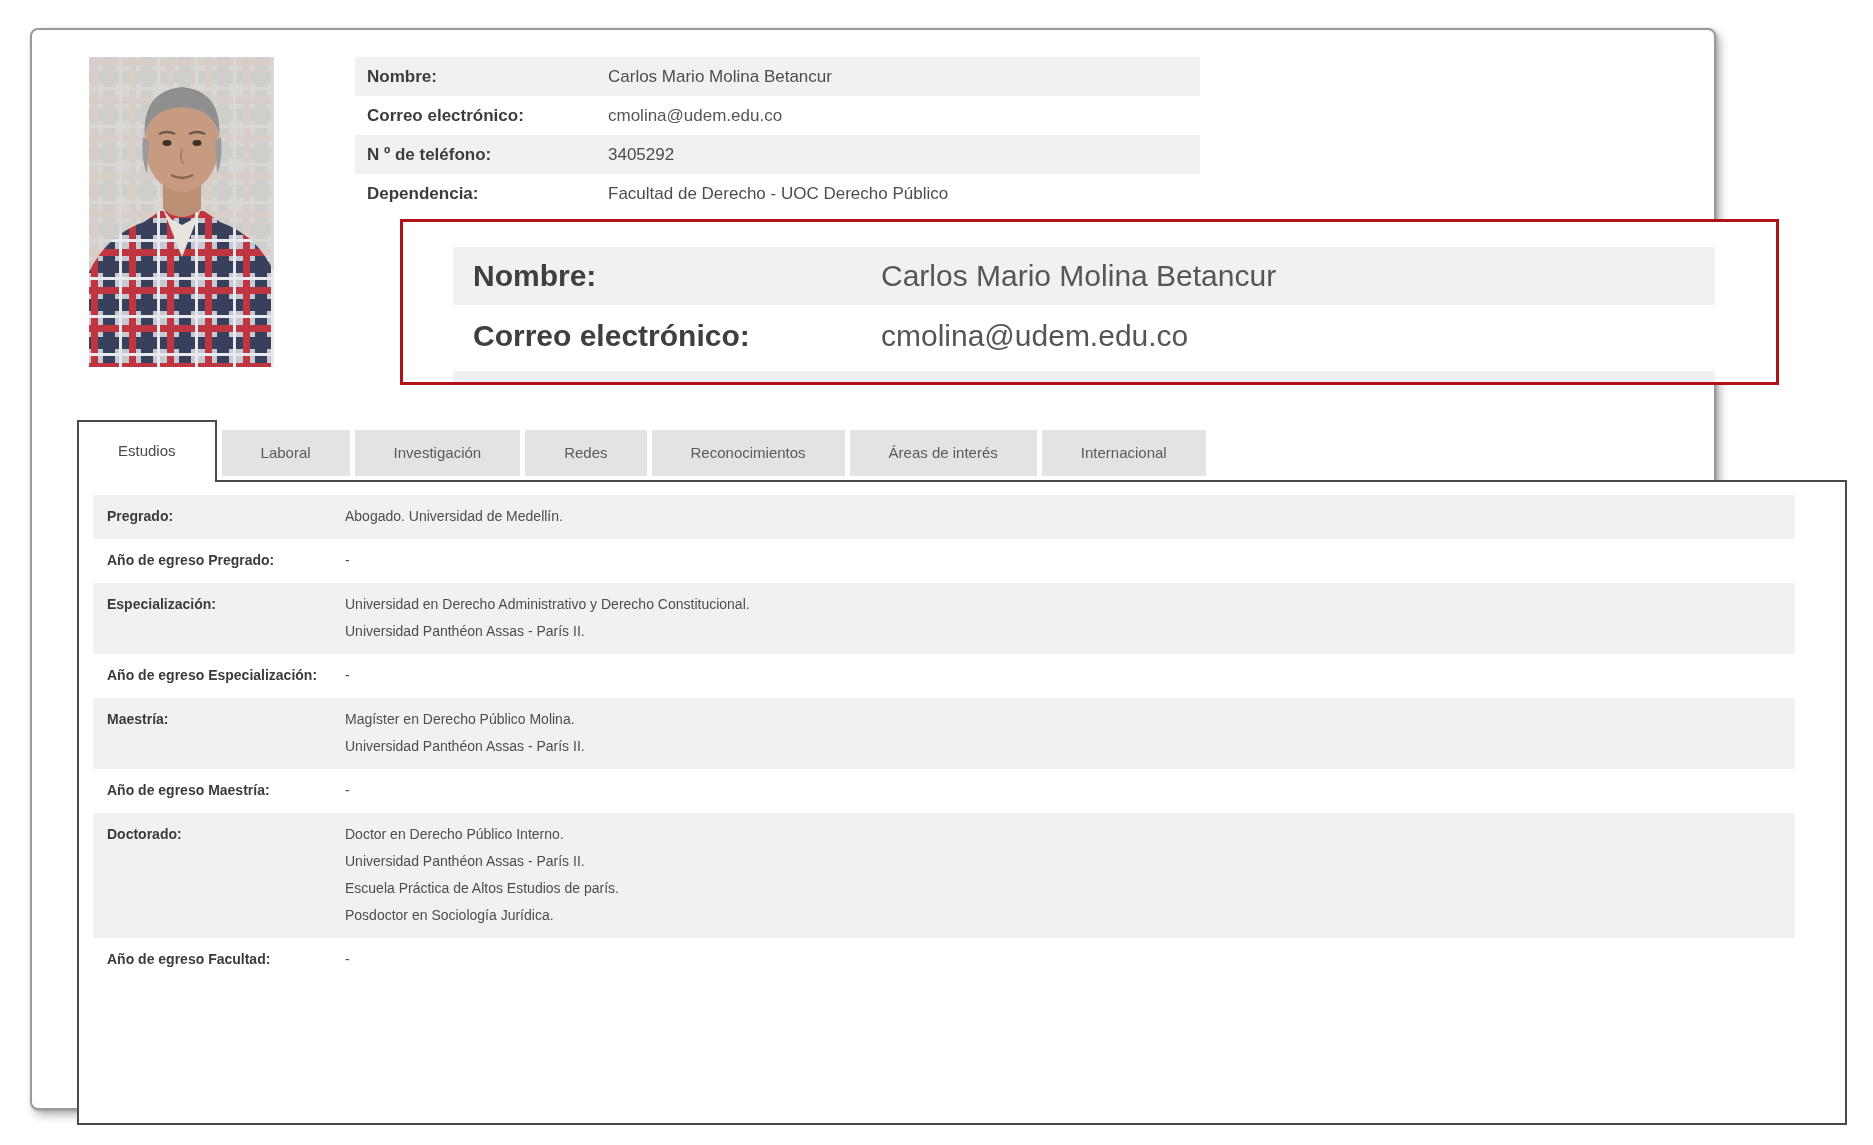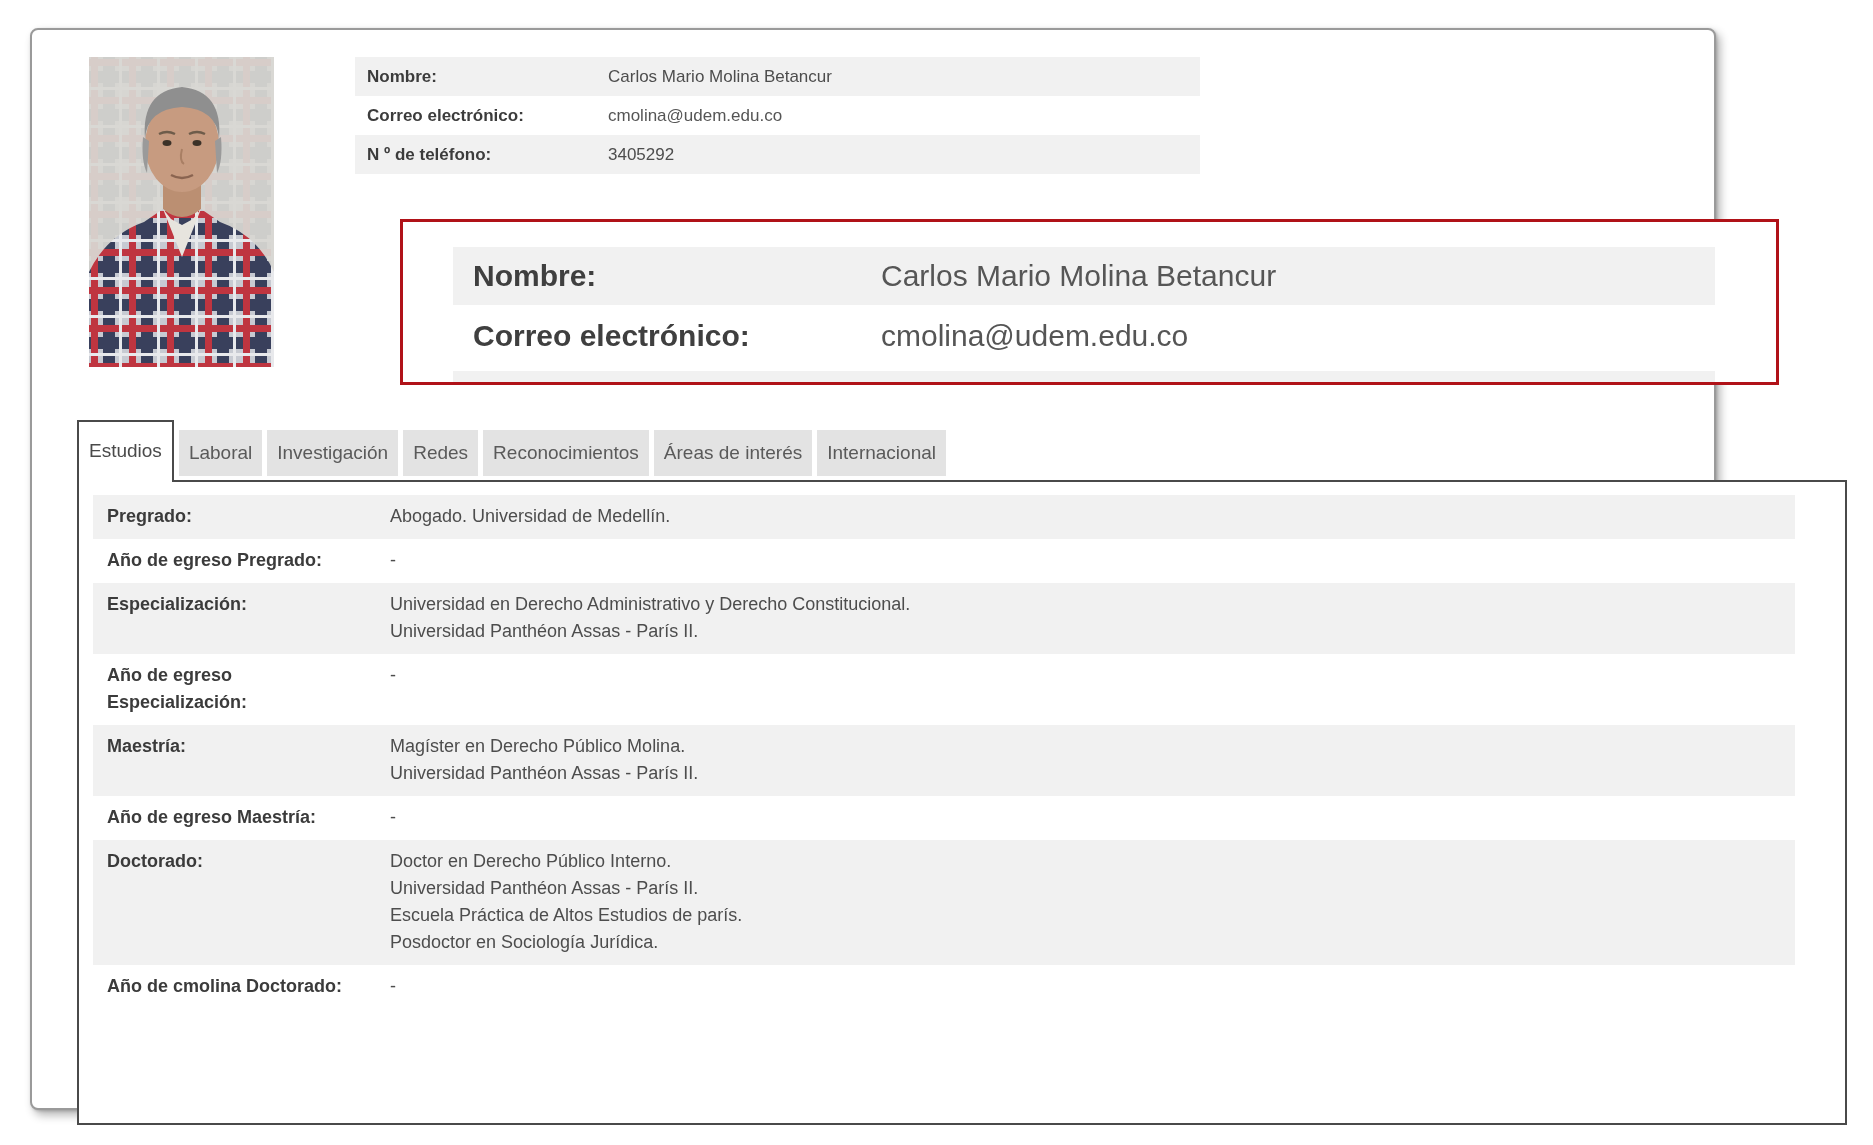--- a/index.html
+++ b/index.html
@@ -53,40 +53,39 @@
   .callout a.email{font-size:30px;}
   .callout .partial-strip{
     width:1262px;height:14px;background:#f1f1f1;margin-top:4px;
   }
   
   .tabs{
     position:absolute;left:45px;top:390px;display:flex;align-items:flex-end;
     gap:5px;z-index:3;
   }
   .tab{
-    background:#e3e3e3;color:#5a5a5a;font-size:19px;
-    height:46px;line-height:46px;padding:0 10px;margin-bottom:4px;
+    background:#e3e3e3;color:#5a5a5a;font-size:15px;
+    height:46px;line-height:46px;padding:0 39px;margin-bottom:4px;
     white-space:nowrap;cursor:pointer;
   }
   .tab.active{
     background:#ffffff;color:#4a4a4a;
     border:2px solid #4a4a4a;border-bottom:none;
     height:62px;line-height:58px;margin-bottom:-2px;box-sizing:border-box;
   }
   
   .panel{
     position:absolute;left:45px;top:450px;width:1770px;
     border:2px solid #4a4a4a;box-sizing:border-box;
     background:#ffffff;min-height:645px;
     padding:13px 50px 16px 14px;z-index:2;
   }
   .p-row{
-    display:flex;font-size:18px;color:#4d4d4d;line-height:27px;
+    display:flex;font-size:14px;color:#4d4d4d;line-height:27px;
     padding:8px 0 9px 0;
-    gap:45px;
   }
   .p-row.shaded{background:#f1f1f1;}
   .p-row .lbl{
     width:252px;flex:0 0 252px;padding-left:14px;box-sizing:border-box;
     font-weight:bold;color:#3b3b3b;
   }
   .p-row .val{flex:1;}
   .p-row .val .line{display:block;}
 </style>
 </head>
@@ -136,20 +135,24 @@
       <span class="val">Carlos Mario Molina Betancur</span>
     </div>
     <div class="info-row">
       <span class="lbl">Correo electrónico:</span>
       <span class="val"><a class="email">cmolina@udem.edu.co</a></span>
     </div>
     <div class="info-row shaded">
       <span class="lbl">N º de teléfono:</span>
       <span class="val">3405292</span>
     </div>
+    <div class="info-row">
+      <span class="lbl">Dependencia:</span>
+      <span class="val">Facultad de Derecho - UOC Derecho Público</span>
+    </div>
   </div>
 
   <div class="callout">
     <div class="co-row shaded">
       <span class="lbl">Nombre:</span>
       <span class="val">Carlos Mario Molina Betancur</span>
     </div>
     <div class="co-row email-row">
       <span class="lbl">Correo electrónico:</span>
       <span class="val"><a class="email">cmolina@udem.edu.co</a></span>
@@ -217,20 +220,20 @@
       <span class="lbl">Doctorado:</span>
       <span class="val">
         <span class="line">Doctor en Derecho Público Interno.</span>
         <span class="line">Universidad Panthéon Assas - París II.</span>
         <span class="line">Escuela Práctica de Altos Estudios de parís.</span>
         <span class="line">Posdoctor en Sociología Jurídica.</span>
       </span>
     </div>
 
     <div class="p-row">
-      <span class="lbl">Año de cmolina Doctorado:</span>
+      <span class="lbl">Año de egreso Facultad:</span>
       <span class="val">
         <span class="line">-</span>
       </span>
     </div>
 
   </div>
 </div>
 
 </body></html>

